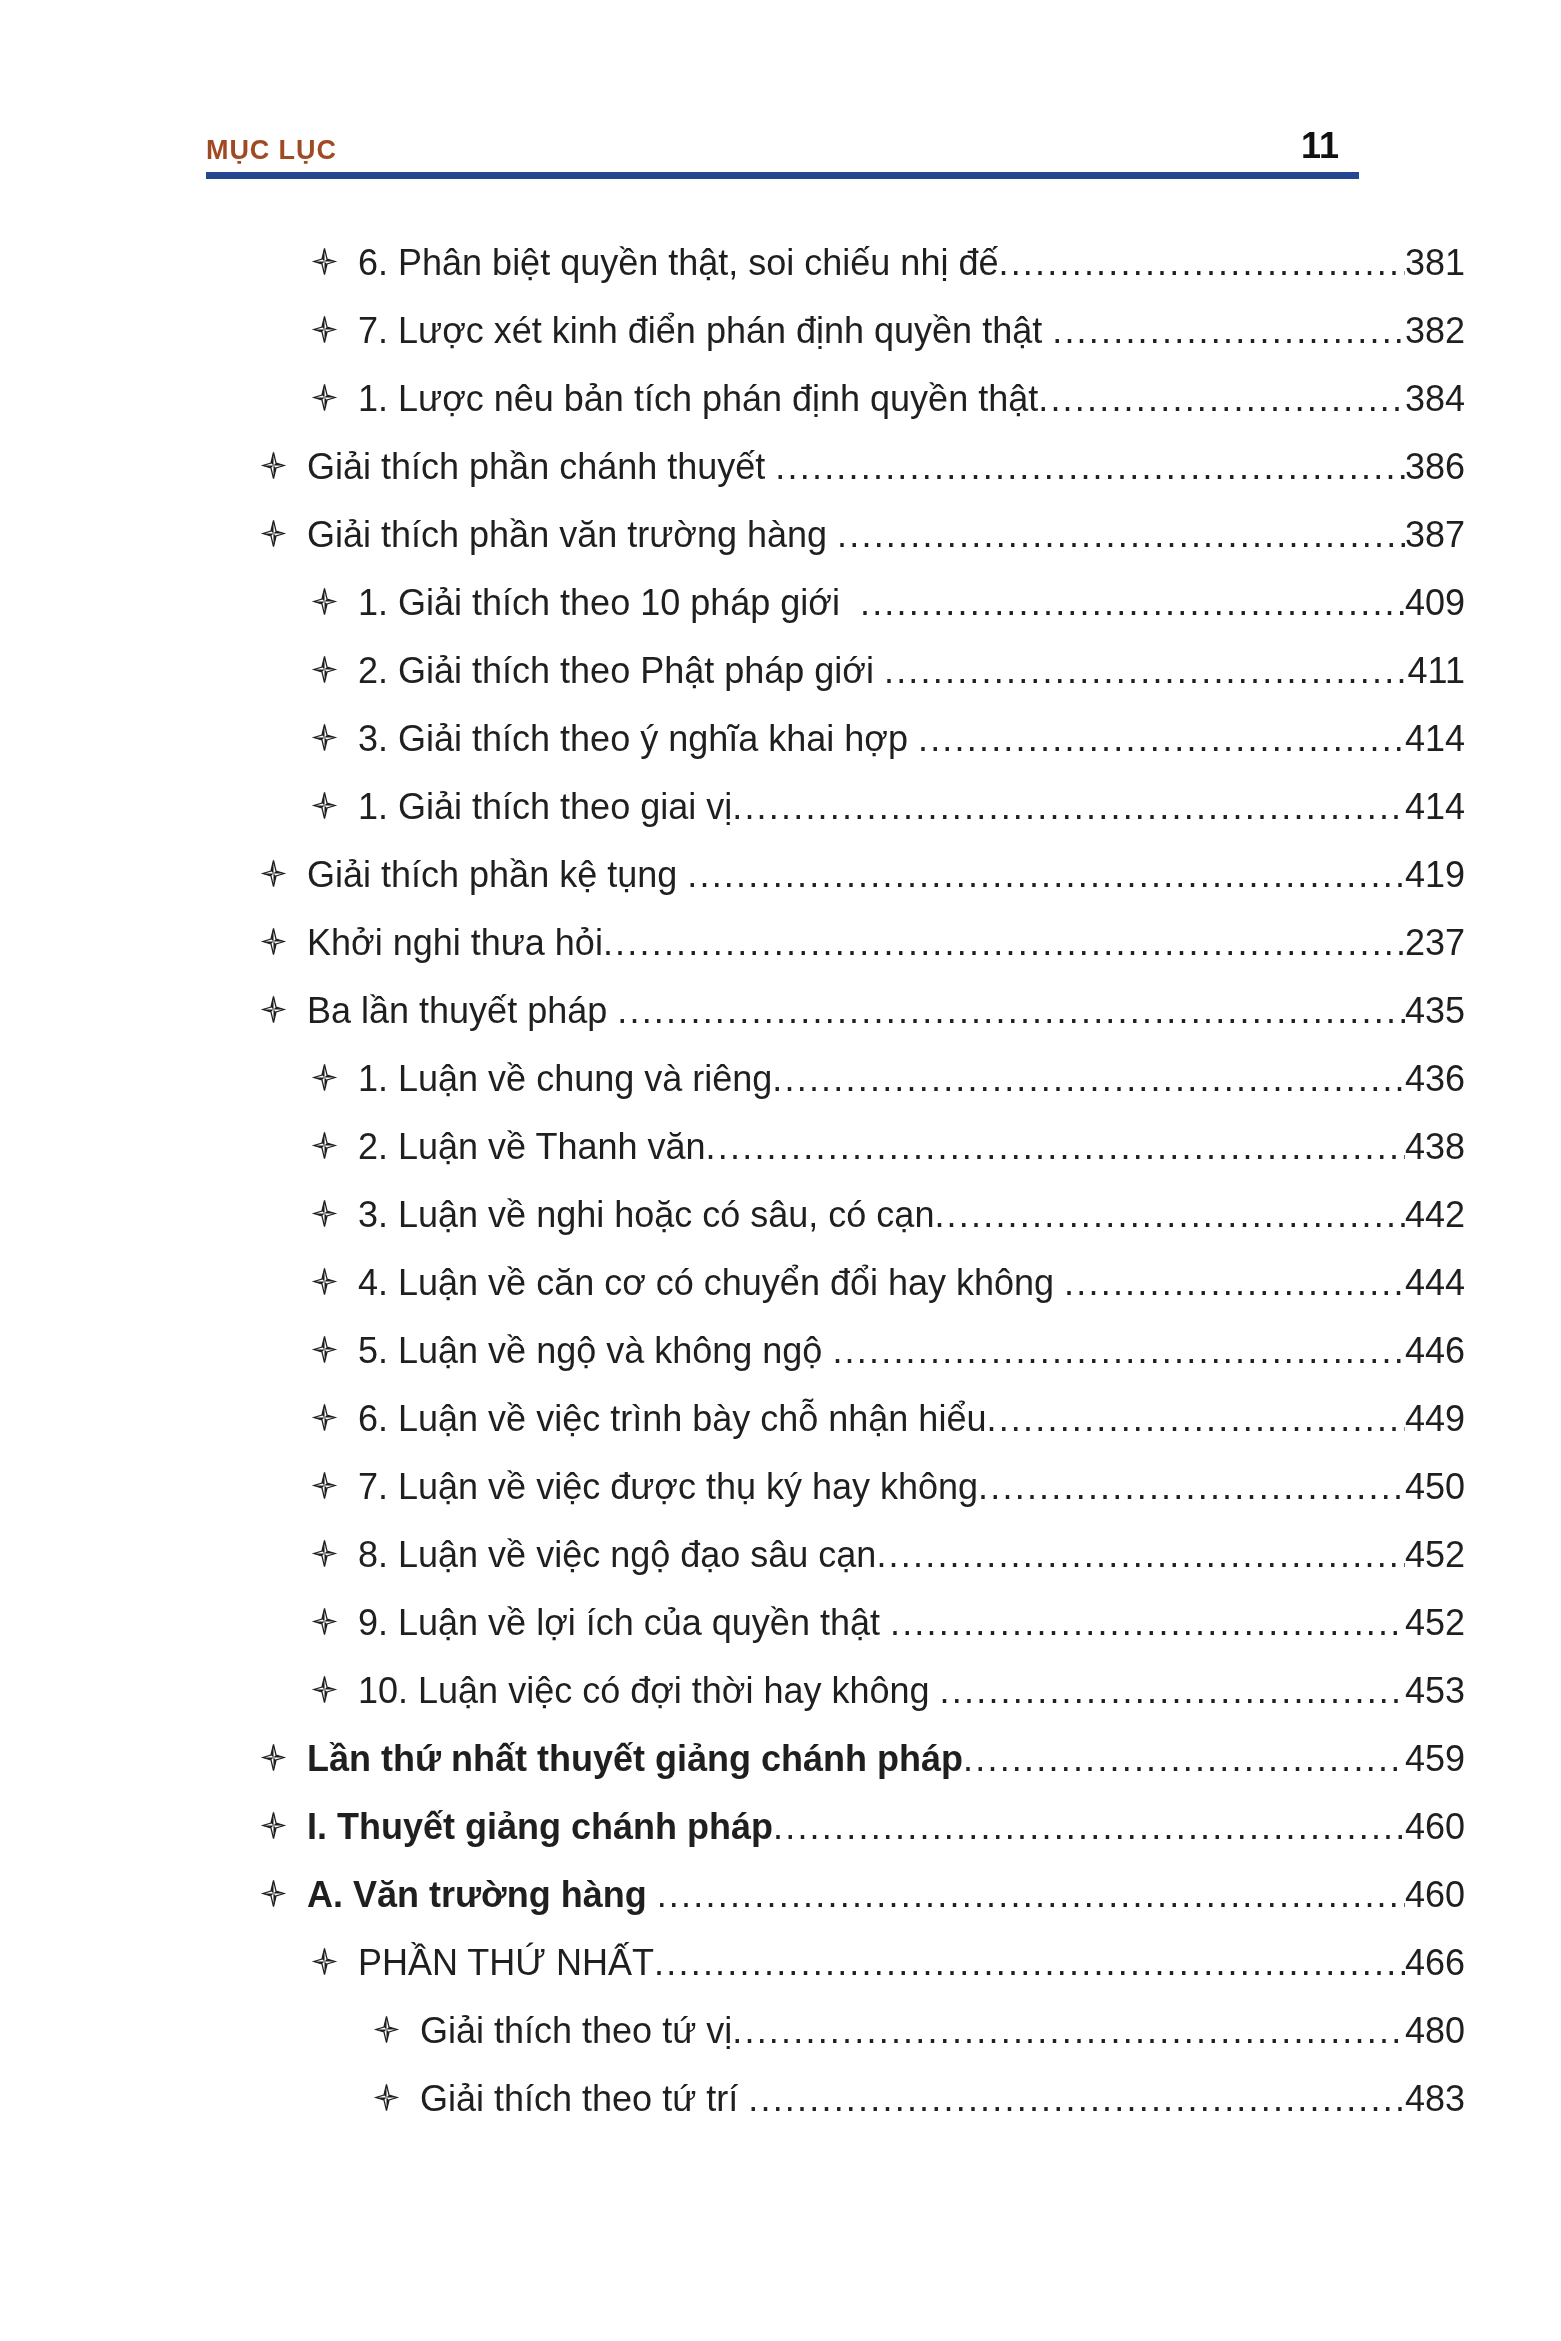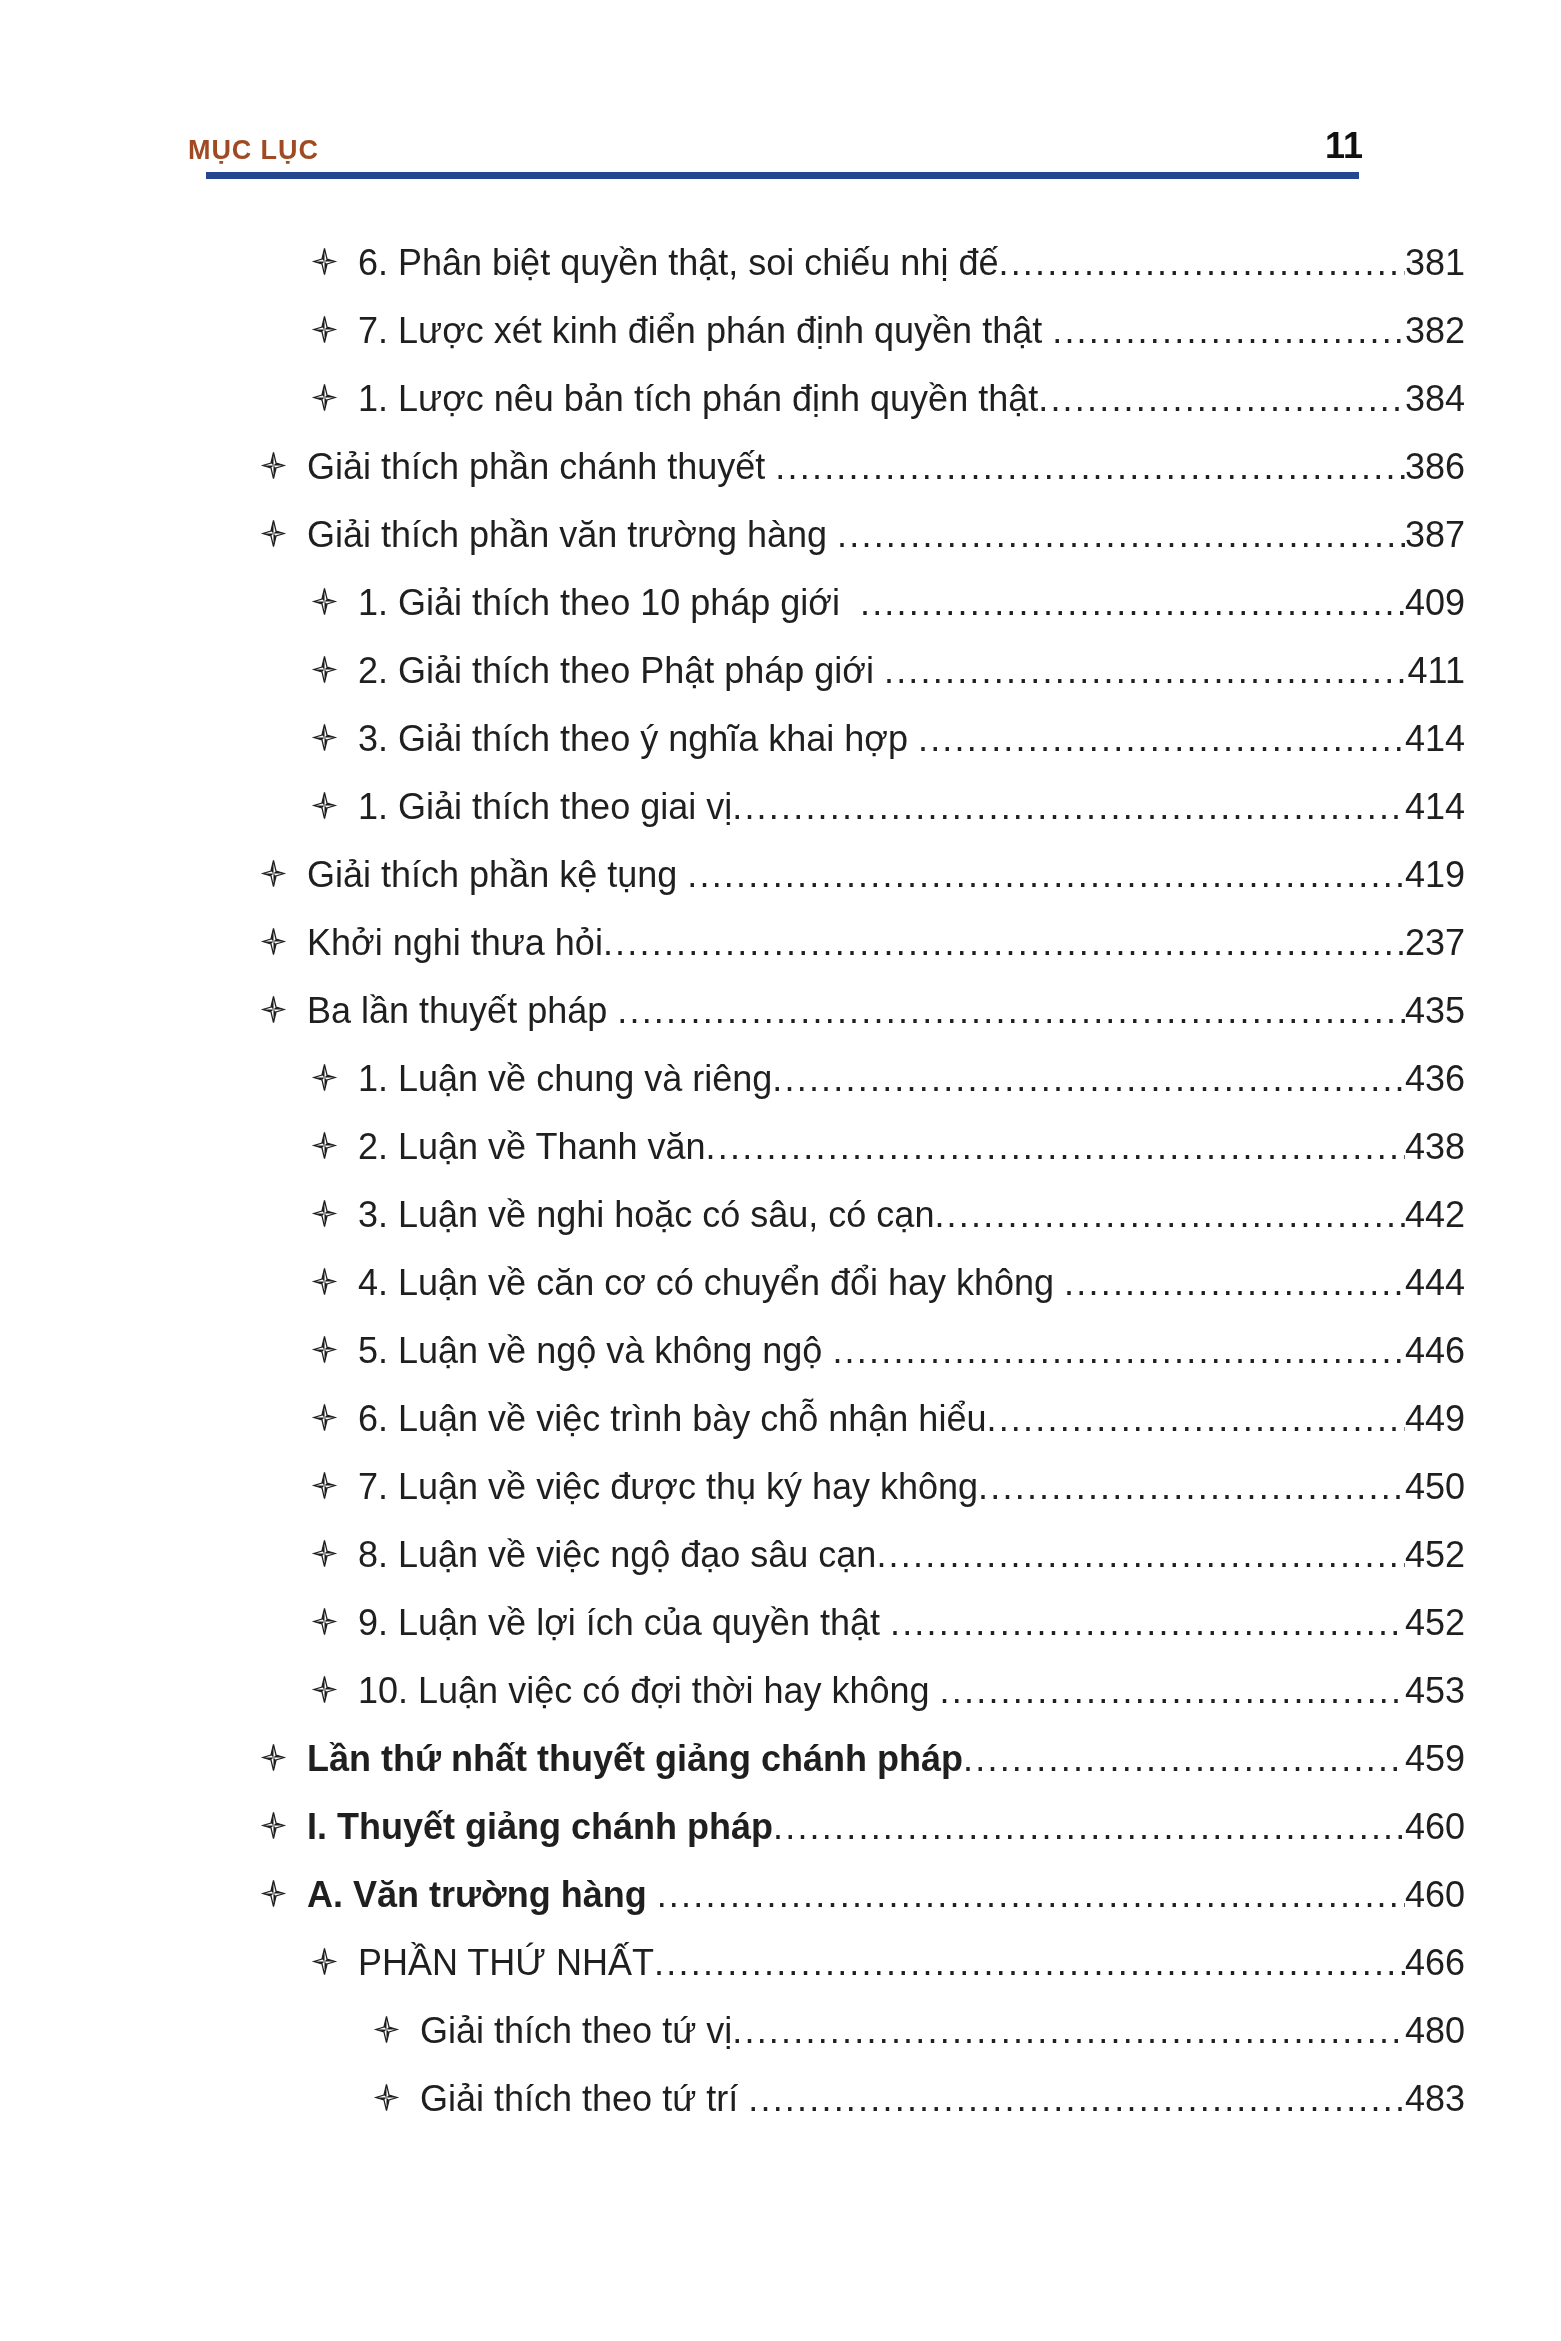--- a/index.html
+++ b/index.html
@@ -9,31 +9,31 @@
     height: 2342px;
     background: #ffffff;
     font-family: "Liberation Sans", "DejaVu Sans", sans-serif;
     color: #1f1f1f;
     overflow: hidden;
   }
 
   
   .header-title {
     position: absolute;
-    left: 188px;
+    left: 206px;
     top: 137px;
     font-size: 27px;
     font-weight: bold;
     letter-spacing: 0.9px;
     color: #A04A24;
     line-height: 1;
   }
   .header-pagenum {
     position: absolute;
-    right: 198px;
+    right: 222px;
     top: 128px;
     font-size: 36px;
     font-weight: bold;
     color: #111111;
     line-height: 1;
   }
   .header-rule {
     position: absolute;
     left: 206px;
     width: 1153px;

